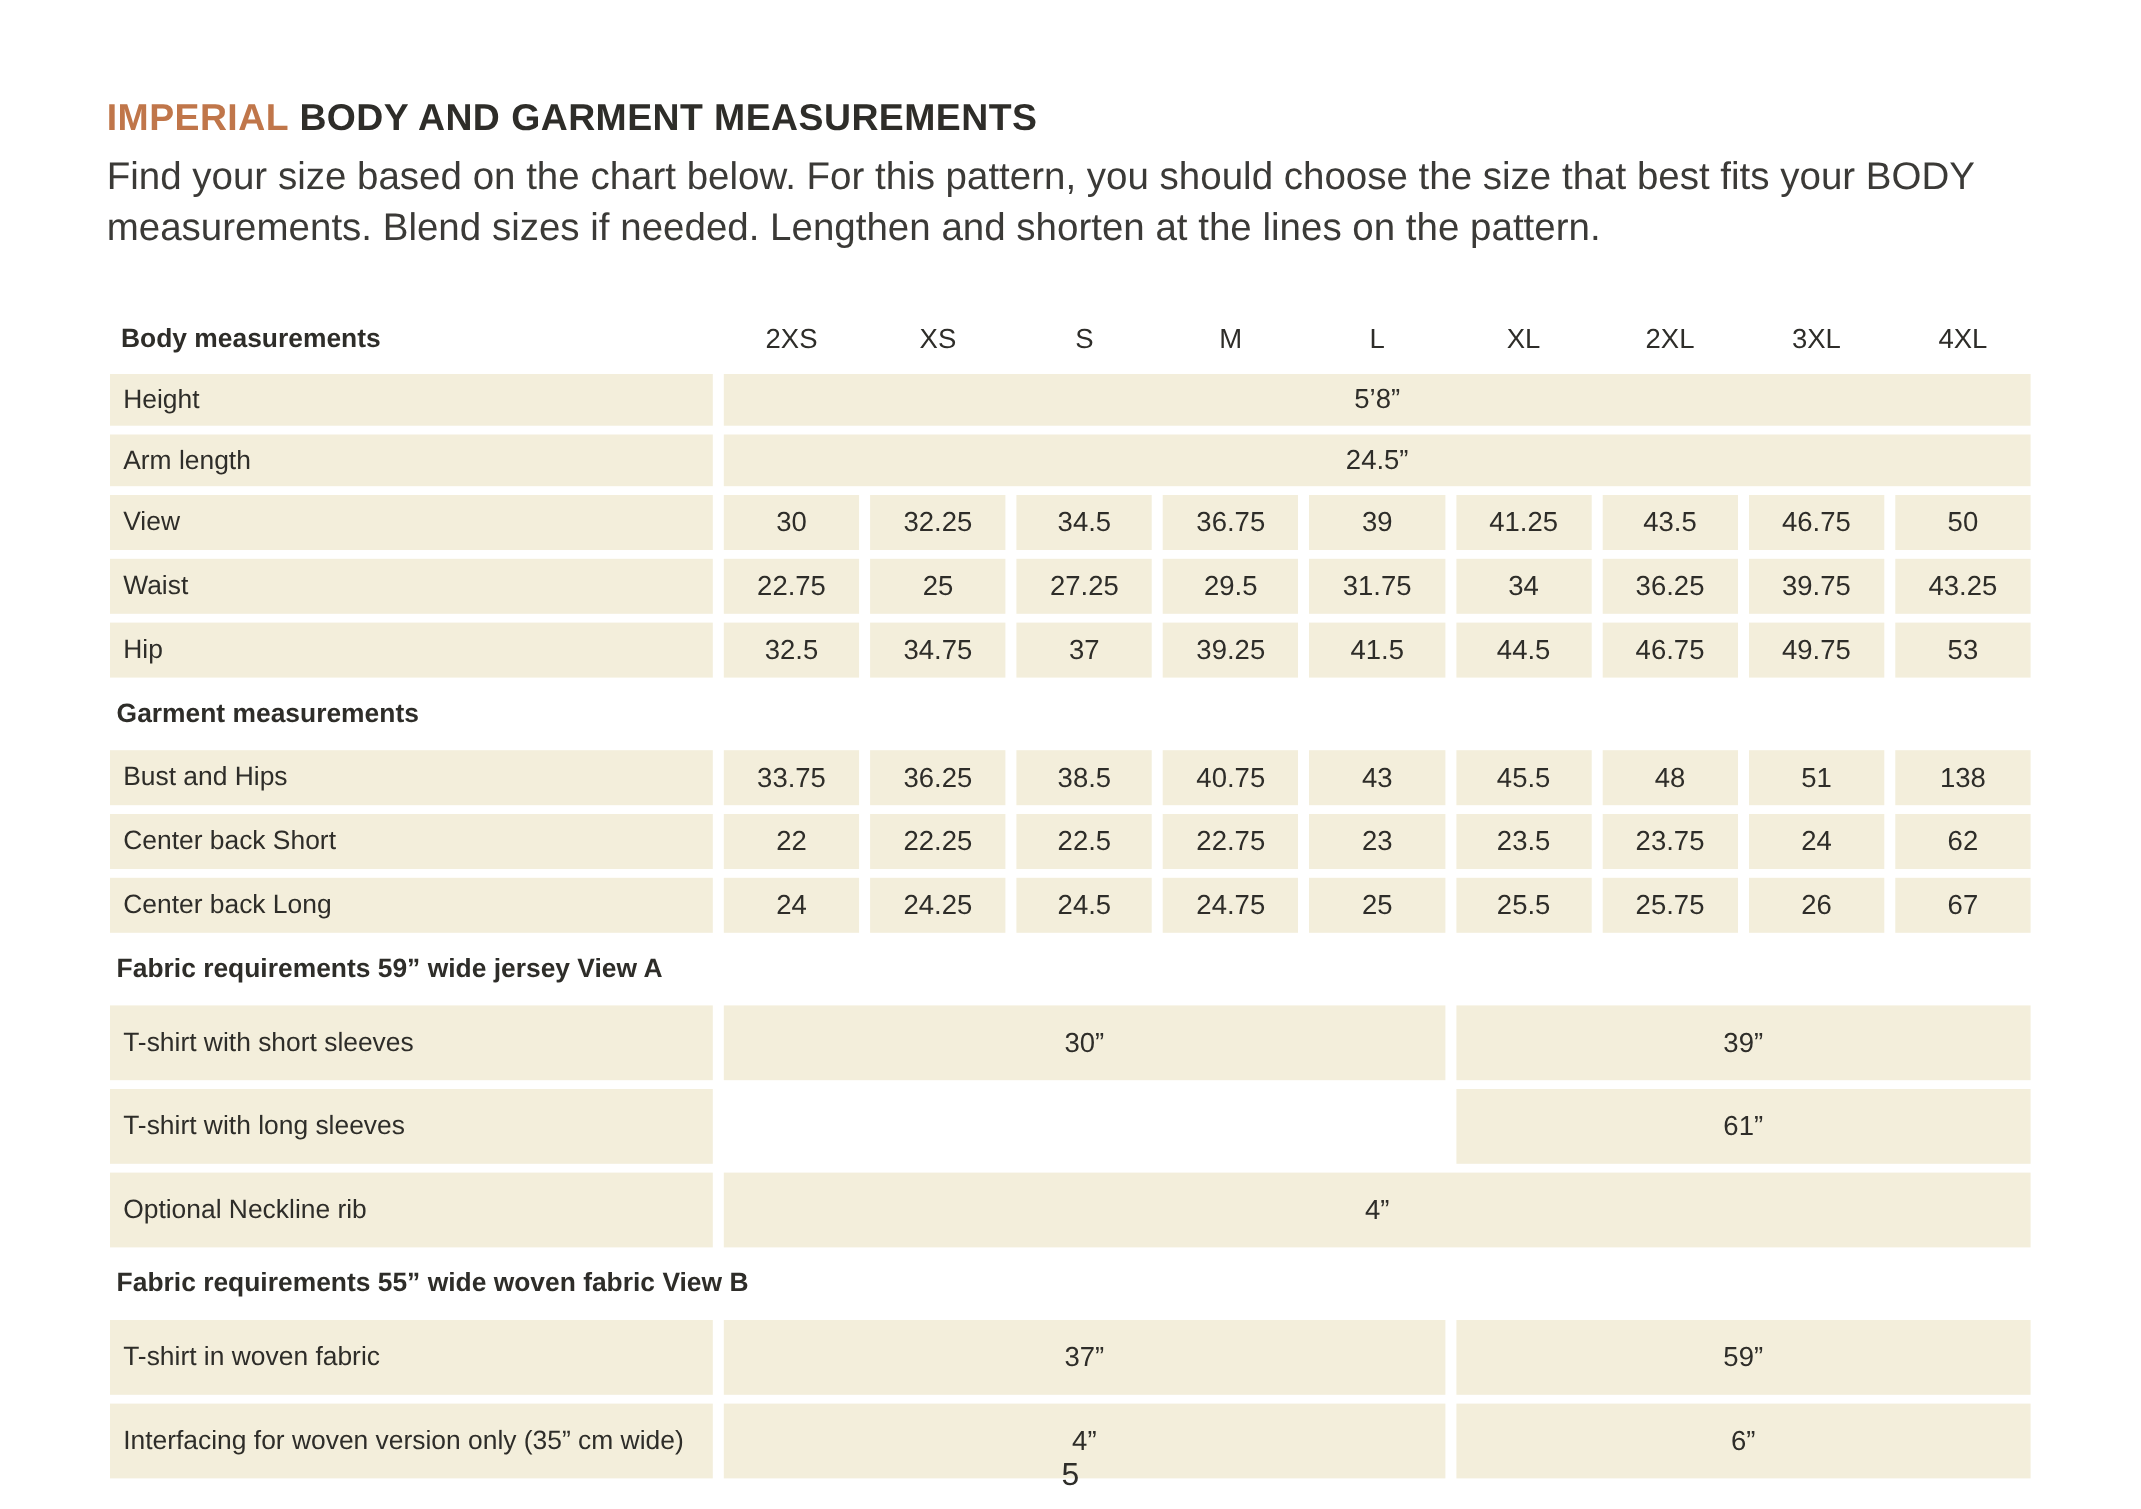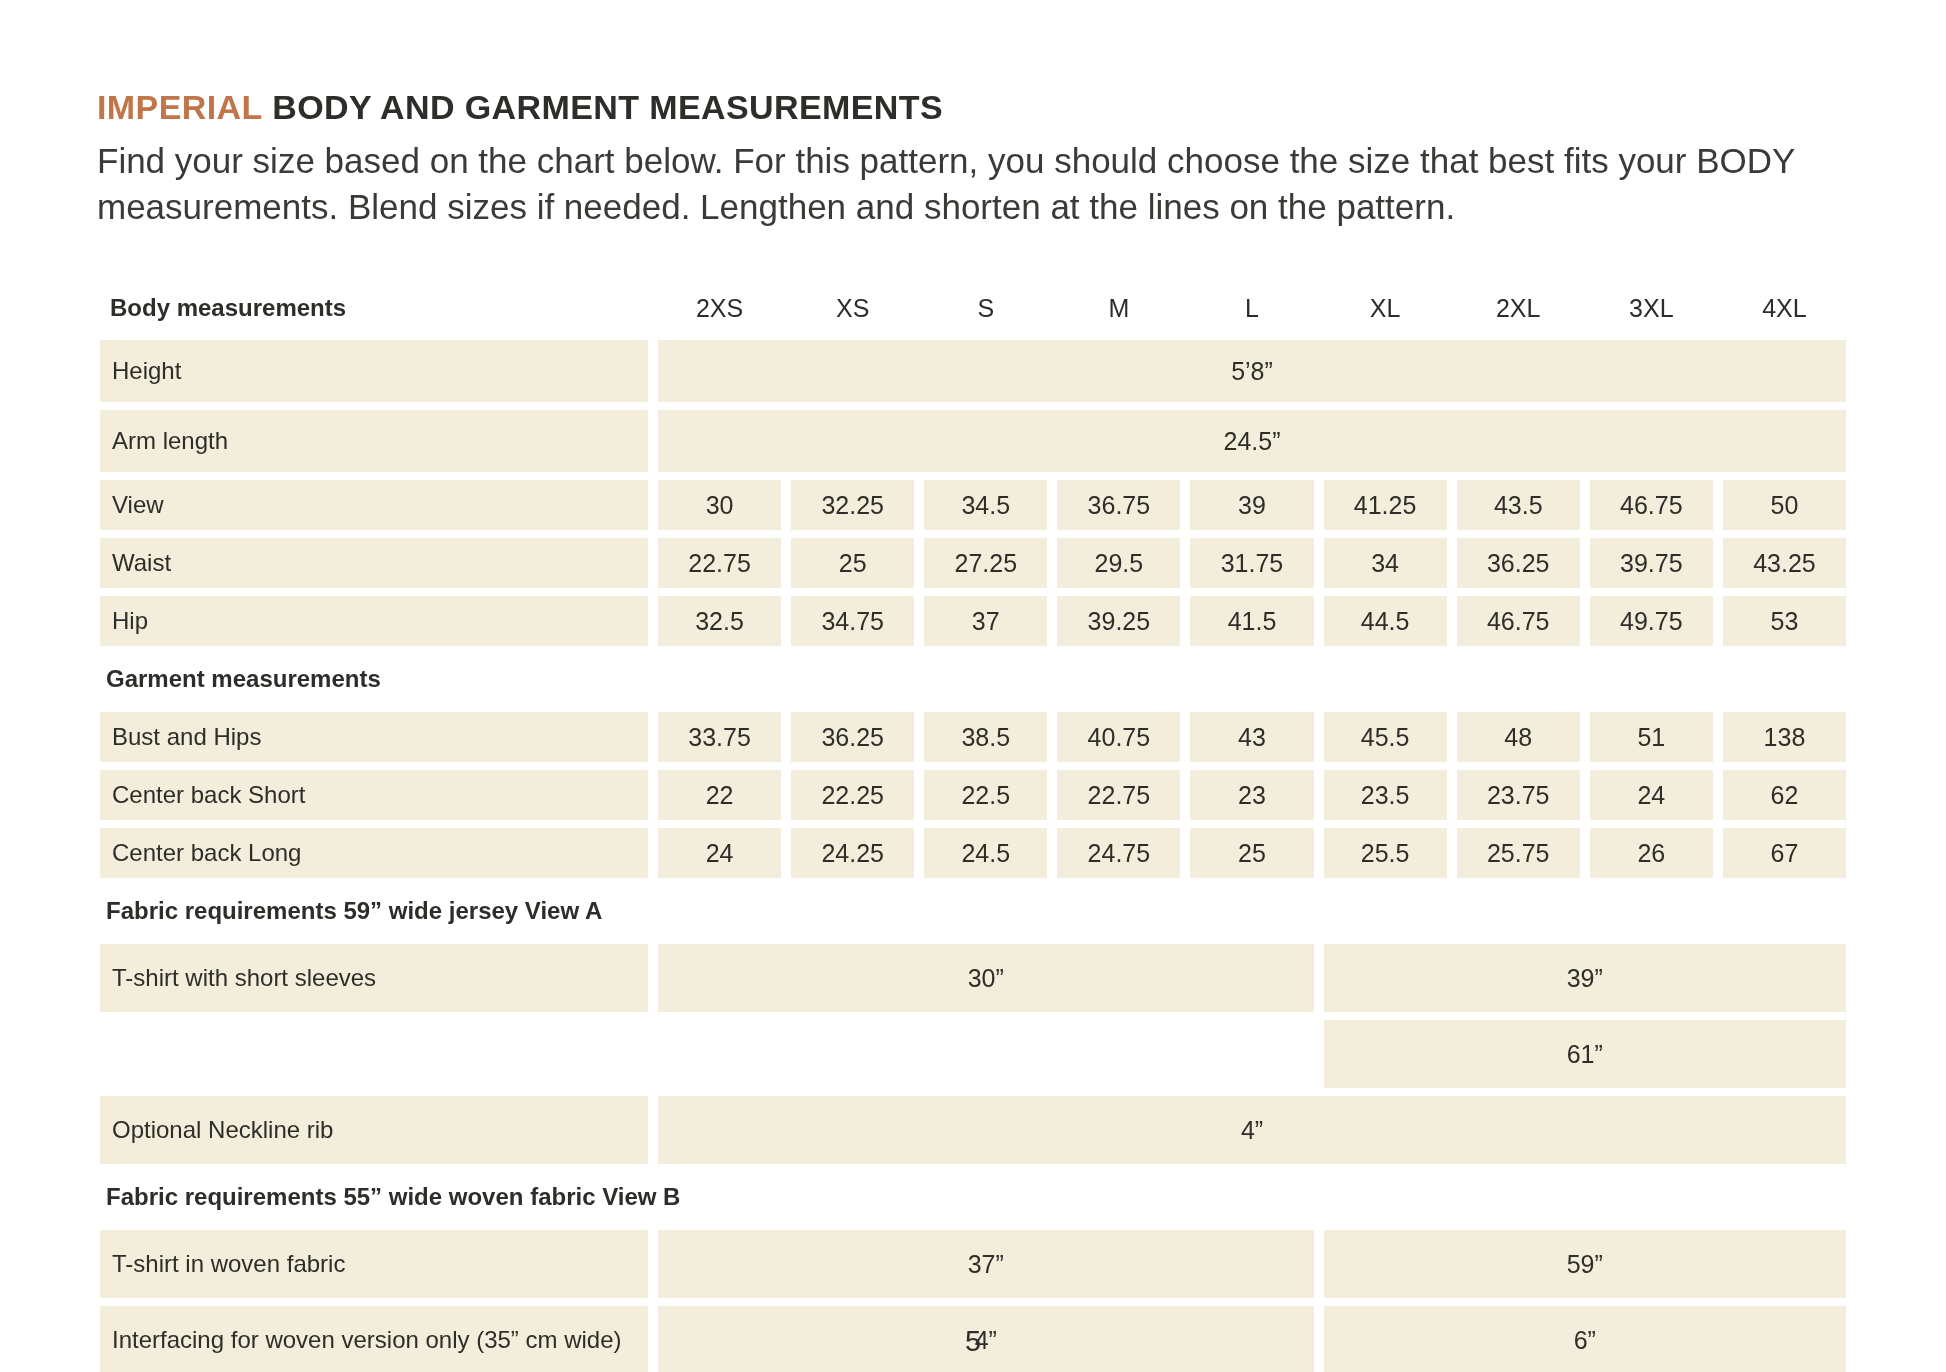--- a/index.html
+++ b/index.html
@@ -45,21 +45,21 @@
   .trow{
     display:grid;
     grid-template-columns:548px repeat(9, 1fr);
     column-gap:10px;
     margin-bottom:8px;
   }
   .thead{
     height:40px;
     margin-bottom:12px;
   }
-  .h-short{height:62px;border-radius:12px;}
+  .h-short{height:47px;border-radius:12px;}
   .h-body{height:50px;}
   .h-tall{height:68px;}
   .cell{
     display:flex;
     align-items:center;
     background:var(--beige);
     font-size:25px;
     color:var(--text);
     justify-content:center;
     min-width:0;
@@ -205,20 +205,21 @@
         <div class="cell value">26</div>
         <div class="cell value">67</div>
       </div>
       <div class="section-row">Fabric requirements 59” wide jersey View A</div>
       <div class="trow data-row h-tall">
         <div class="cell label">T-shirt with short sleeves</div>
         <div class="cell value span-left">30”</div>
         <div class="cell value span-right">39”</div>
       </div>
       <div class="trow data-row h-tall">
+        <div class="cell label">T-shirt with long sleeves</div>
         <div class="cell value span-right">61”</div>
       </div>
       <div class="trow data-row h-tall">
         <div class="cell label">Optional Neckline rib</div>
         <div class="cell value span-all">4”</div>
       </div>
       <div class="section-row">Fabric requirements 55”  wide woven fabric View B</div>
       <div class="trow data-row h-tall">
         <div class="cell label">T-shirt in woven fabric</div>
         <div class="cell value span-left">37”</div>

